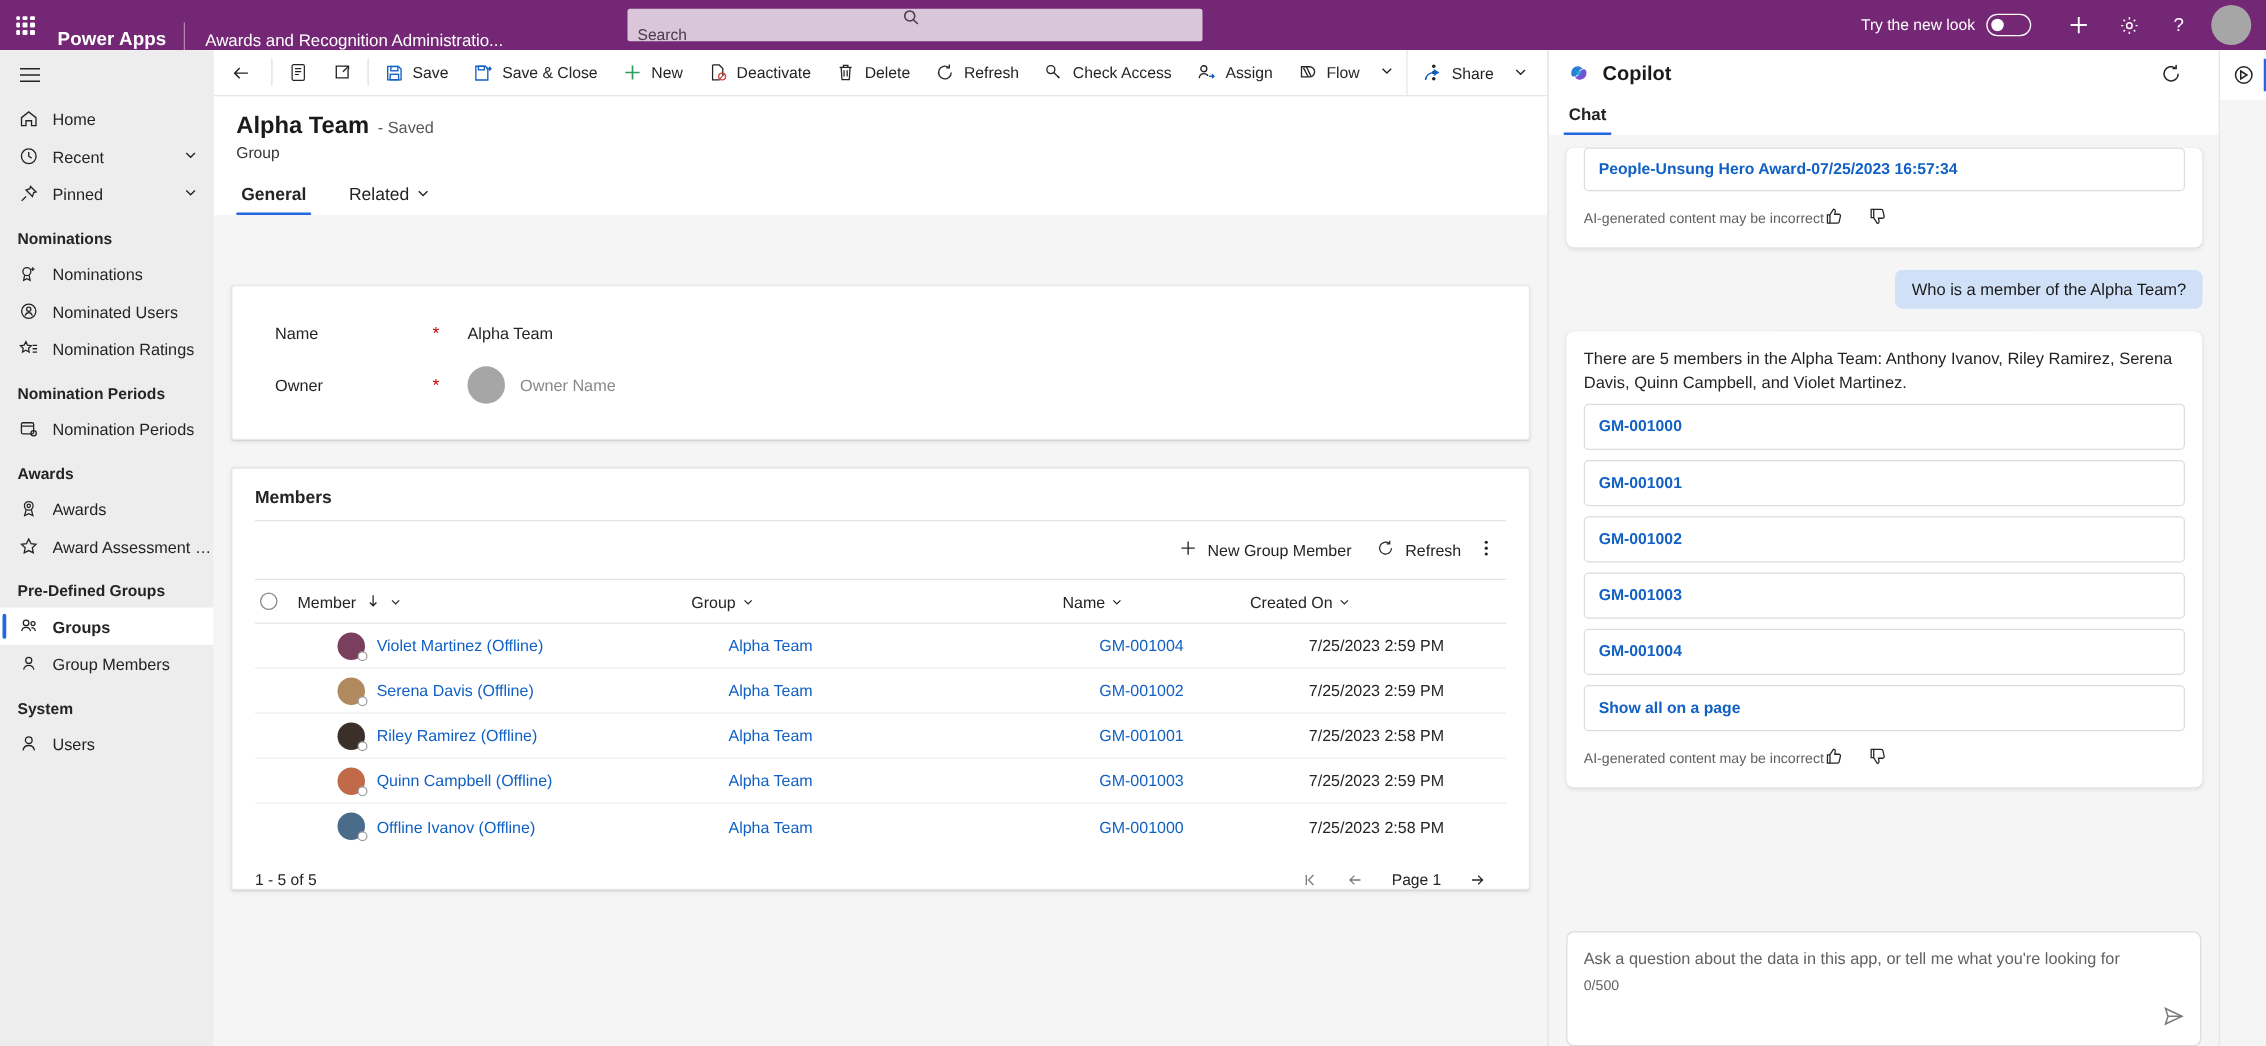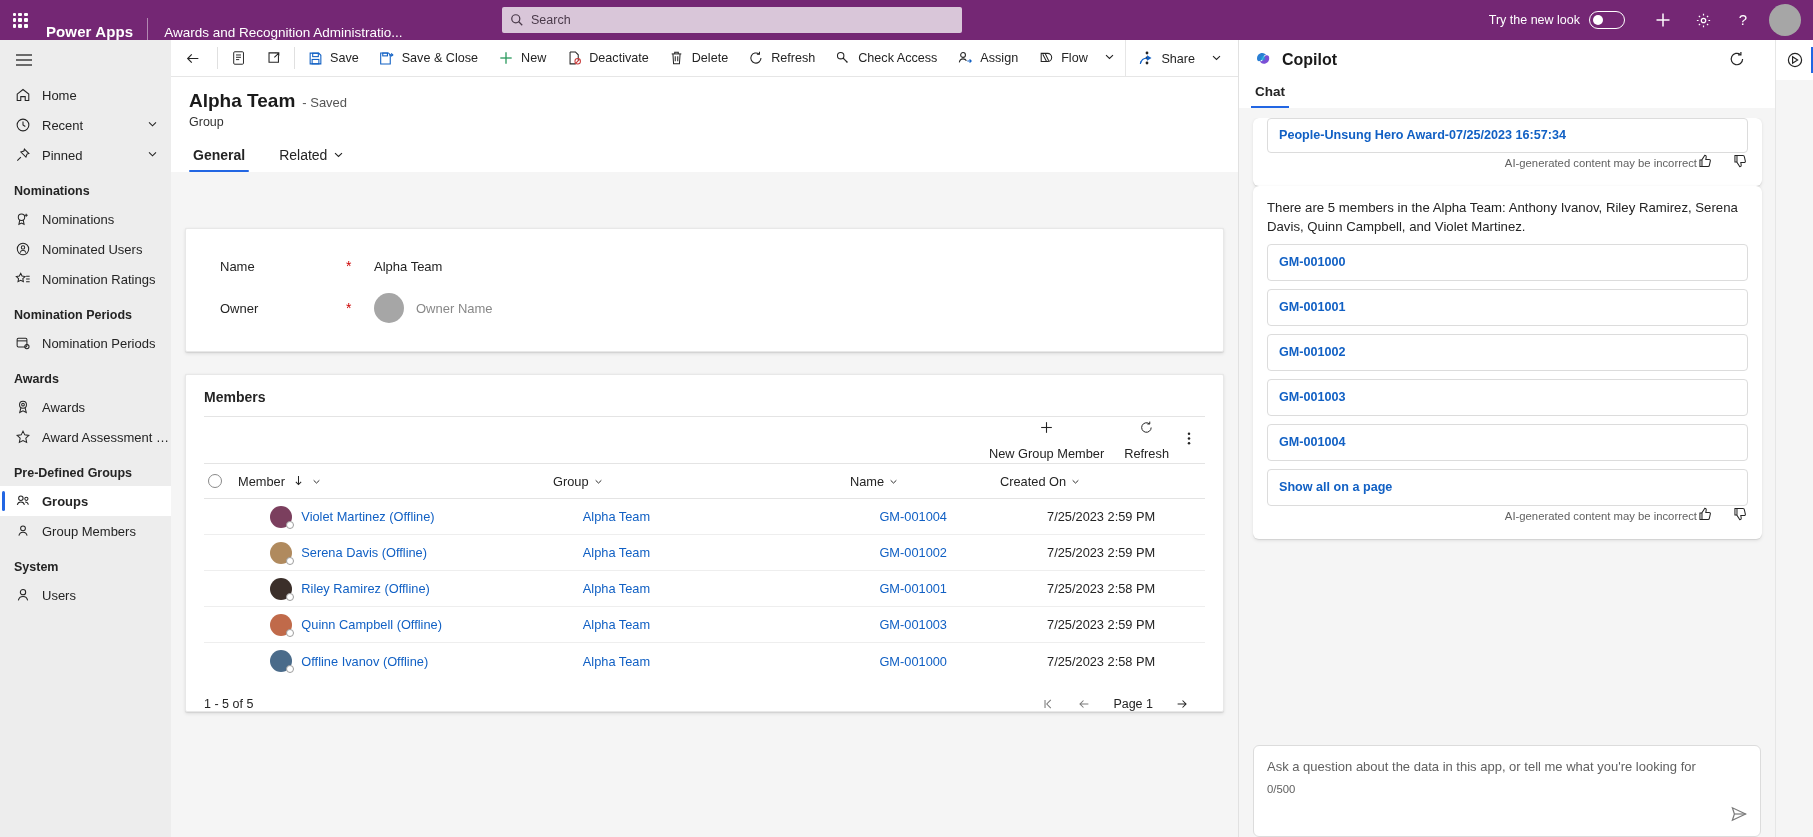--- a/index.html
+++ b/index.html
@@ -36,21 +36,21 @@
   }
   #brand-divider {
     width: 1px; height: 22px; background: rgba(255,255,255,.45);
   }
   #app-name {
     font-size: 13.5px; padding-left: 16px; white-space: nowrap; color: #fff;
   }
   #search-wrap {
     position: absolute; left: 502px; top: 7px; width: 460px; height: 26px;
     background: #d9c6d9; border-radius: 2px;
-    display: flex; align-items: center; padding: 0 8px;
+    display: flex; align-items: center; padding: 0 8px; flex-direction: column;
   }
   #search-wrap .mag { width: 14px; height: 14px; margin-right: 7px; flex: none; }
   #search-input {
     border: none; outline: none; background: transparent;
     font-family: inherit; font-size: 12.5px; color: #2b2b2b;
     width: 100%; height: 100%;
   }
   #search-input::placeholder { color: #4a3a4a; }
   #top-right {
     position: absolute; right: 0; top: 0; height: 40px;
@@ -171,21 +171,21 @@
 
   #card-members { margin-top: 22px; padding: 0; }
   #members-title { font-size: 14px; font-weight: 600; padding: 14px 0 11px 18px; }
   #members-divider { height: 1px; background: #e4e4e4; margin: 0 18px; }
   #grid-toolbar {
     height: 46px; display: flex; align-items: center; justify-content: flex-end;
     padding-right: 24px; gap: 0;
   }
   .gt-btn {
     display: flex; align-items: center; gap: 8px; font-size: 12.8px;
-    padding: 6px 10px; cursor: pointer; color: #242424; white-space: nowrap; flex-direction: column;
+    padding: 6px 10px; cursor: pointer; color: #242424; white-space: nowrap;
   }
   #grid {
     margin: 0 18px; font-size: 12.8px;
   }
   #grid-head {
     display: flex; align-items: center; height: 36px;
     border-top: 1px solid #e4e4e4; border-bottom: 1px solid #e4e4e4;
     color: #242424;
   }
   .gh-cell { display: flex; align-items: center; gap: 5px; font-size: 12.8px; cursor: pointer; }
@@ -267,21 +267,22 @@
     background: #cfe0f7; border-radius: 6px; padding: 8px 13px;
     font-size: 13.2px; color: #1a1a1a; display: inline-block;
   }
   .user-row { display: flex; justify-content: flex-end; margin: 18px 0; }
   .cite-btn {
     border: 1px solid #dcdcdc; border-radius: 4px; background: #fff;
     padding: 8px 11px; font-size: 12.6px; font-weight: 600; color: #1160c4;
     margin-top: 8px; cursor: pointer;
   }
   .ai-note {
-    display: flex; align-items: center; justify-content: flex-end;
+    display: flex; align-items: center; justify-content: flex-start;
+    margin-top: 12px;
   }
   .ai-note-text { font-size: 11.3px; color: #616161; }
   .fb-icons { display: flex; gap: 19px; }
   .fb-icons span { cursor: pointer; }
   #cp-compose {
     position: absolute; left: 14px; right: 52px; bottom: 0px; height: 92px;
     background: #ffffff; border: 1px solid #dcdcdc; border-radius: 6px;
     padding: 11px 13px 0 13px;
   }
   #cp-compose-ph { font-size: 13px; color: #616161; line-height: 19px; }
@@ -896,20 +897,23 @@
           <span>
             <svg width="16" height="16" viewBox="0 0 18 18" fill="none" stroke="#242424" stroke-width="1.15">
                 <path d="M5.6 2.8v7.6l3.2 5c.9 0 1.6-.7 1.6-1.7l-.5-2.9h3.8c.9 0 1.5-.8 1.3-1.7l-1.1-5c-.1-.8-.8-1.3-1.6-1.3z"></path>
                 <path d="M5.6 10.2H3.3V2.8h2.3"></path>
               </svg>
           </span>
         </span>
       </div>
     </div>
 
+    <div class="user-row">
+      <span class="bubble-user">Who is a member of the Alpha Team?</span>
+    </div>
 
     <div class="bubble-bot">
       <div>There are 5 members in the Alpha Team: Anthony Ivanov, Riley Ramirez, Serena Davis, Quinn Campbell, and Violet Martinez.</div>
       <div class="cite-btn">GM-001000</div>
       <div class="cite-btn">GM-001001</div>
       <div class="cite-btn">GM-001002</div>
       <div class="cite-btn">GM-001003</div>
       <div class="cite-btn">GM-001004</div>
       <div class="cite-btn">Show all on a page</div>
       <div class="ai-note">

